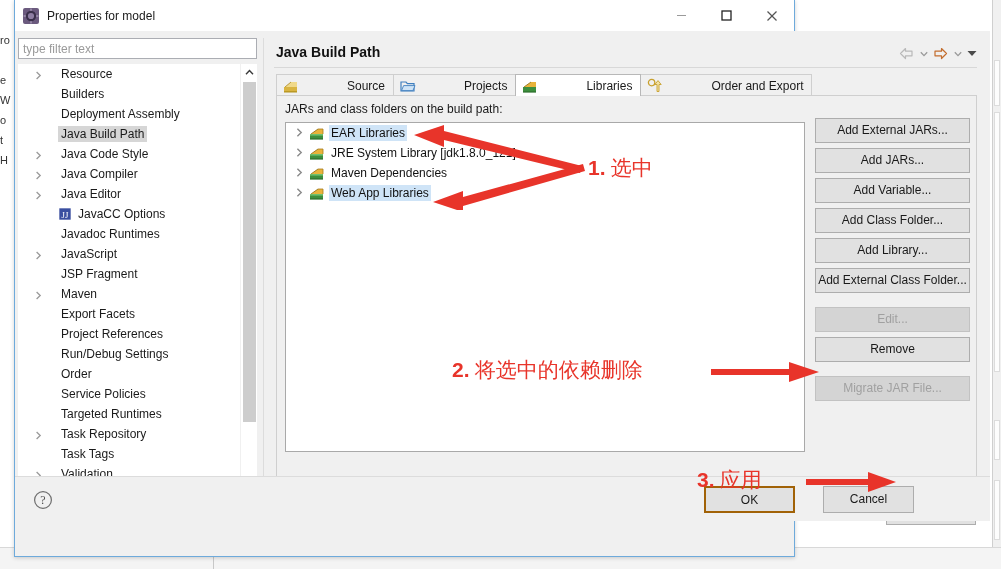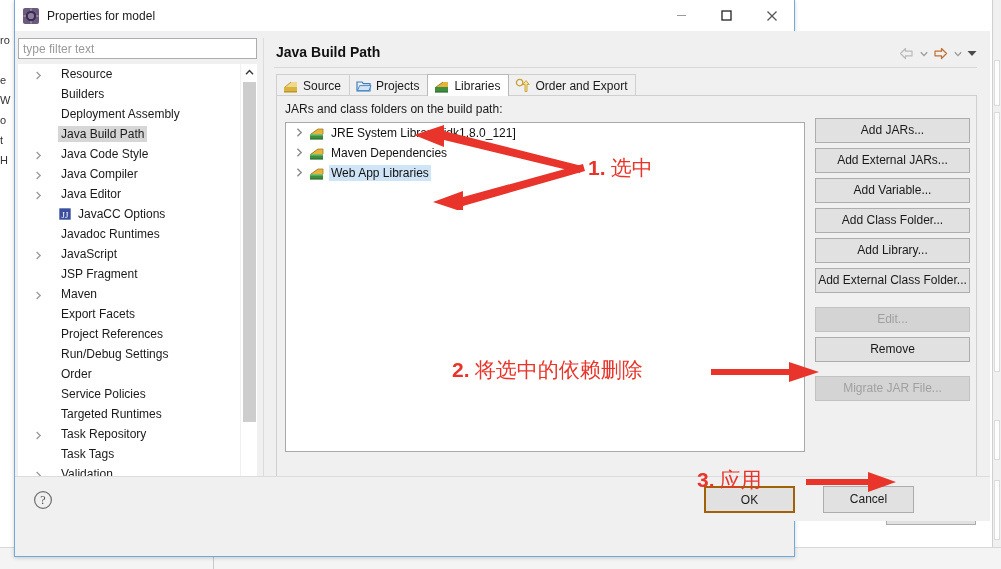--- a/index.html
+++ b/index.html
@@ -185,20 +185,21 @@
   .tab {
     height: 22px;
     display: flex; align-items: center;
     padding: 0 8px 0 6px;
     font-size: 12px; color: #1a1a1a;
     border: 1px solid #cfcfcf;
     border-bottom: none;
     background: #f0f0f0;
     margin-right: -1px;
     white-space: nowrap;
+    gap: 44px;
   }
   .tab.active {
     background: #ffffff;
     border-color: #b8b8b8;
     position: relative; z-index: 2;
   }
   .tab .tab-icon { width: 16px; height: 16px; margin-right: 4px; flex:none; }
   #tab-underline {
     position: absolute; left: 12px; top: 57px;
     width: 701px; height: 1px; background: #cfcfcf;
@@ -585,67 +586,81 @@
               </svg></span>
             <span>Order and Export</span>
           </div>
         </div>
       <div id="tab-underline"></div>
 
       <div id="tab-content">
         <div id="jar-label">JARs and class folders on the build path:</div>
 
         <div id="lib-tree">
-            <div class="lib-row">
+            <div class="lib-row selected">
               <span class="twisty"><svg width="11" height="11" viewBox="0 0 11 11">
                   <polyline points="3.4,1.8 7.2,5.5 3.4,9.2" fill="none" stroke="#8a8a8a" stroke-width="1.4"></polyline>
                 </svg></span>
               <span class="lib-icon"><svg width="16" height="16" viewBox="0 0 16 16">
                   <rect x="1" y="9" width="13" height="5" fill="#3d8f3d"></rect>
                   <rect x="1" y="9" width="13" height="1.6" fill="#6fc16f"></rect>
                   <path d="M2 9 L9 4 L14 4 L14 9 Z" fill="#e8b33a"></path>
                   <path d="M9 4 L14 4 L14 9" fill="none" stroke="#a87c1c" stroke-width="0.8"></path>
                   <path d="M2 9 L9 4" stroke="#8a6b12" stroke-width="0.8" fill="none"></path>
                   <rect x="1" y="13.4" width="13" height="1.2" fill="#2e6f2e"></rect>
                 </svg></span>
-              <span class="lib-label">JRE System Library [jdk1.8.0_121]</span>
+              <span class="lib-label">EAR Libraries</span>
             </div>
             <div class="lib-row">
               <span class="twisty"><svg width="11" height="11" viewBox="0 0 11 11">
                   <polyline points="3.4,1.8 7.2,5.5 3.4,9.2" fill="none" stroke="#8a8a8a" stroke-width="1.4"></polyline>
                 </svg></span>
               <span class="lib-icon"><svg width="16" height="16" viewBox="0 0 16 16">
                   <rect x="1" y="9" width="13" height="5" fill="#3d8f3d"></rect>
                   <rect x="1" y="9" width="13" height="1.6" fill="#6fc16f"></rect>
                   <path d="M2 9 L9 4 L14 4 L14 9 Z" fill="#e8b33a"></path>
                   <path d="M9 4 L14 4 L14 9" fill="none" stroke="#a87c1c" stroke-width="0.8"></path>
                   <path d="M2 9 L9 4" stroke="#8a6b12" stroke-width="0.8" fill="none"></path>
                   <rect x="1" y="13.4" width="13" height="1.2" fill="#2e6f2e"></rect>
                 </svg></span>
-              <span class="lib-label">Maven Dependencies</span>
-            </div>
-            <div class="lib-row selected">
+              <span class="lib-label">JRE System Library [jdk1.8.0_121]</span>
+            </div>
+            <div class="lib-row">
               <span class="twisty"><svg width="11" height="11" viewBox="0 0 11 11">
                   <polyline points="3.4,1.8 7.2,5.5 3.4,9.2" fill="none" stroke="#8a8a8a" stroke-width="1.4"></polyline>
                 </svg></span>
               <span class="lib-icon"><svg width="16" height="16" viewBox="0 0 16 16">
                   <rect x="1" y="9" width="13" height="5" fill="#3d8f3d"></rect>
                   <rect x="1" y="9" width="13" height="1.6" fill="#6fc16f"></rect>
                   <path d="M2 9 L9 4 L14 4 L14 9 Z" fill="#e8b33a"></path>
                   <path d="M9 4 L14 4 L14 9" fill="none" stroke="#a87c1c" stroke-width="0.8"></path>
                   <path d="M2 9 L9 4" stroke="#8a6b12" stroke-width="0.8" fill="none"></path>
                   <rect x="1" y="13.4" width="13" height="1.2" fill="#2e6f2e"></rect>
                 </svg></span>
+              <span class="lib-label">Maven Dependencies</span>
+            </div>
+            <div class="lib-row selected">
+              <span class="twisty"><svg width="11" height="11" viewBox="0 0 11 11">
+                  <polyline points="3.4,1.8 7.2,5.5 3.4,9.2" fill="none" stroke="#8a8a8a" stroke-width="1.4"></polyline>
+                </svg></span>
+              <span class="lib-icon"><svg width="16" height="16" viewBox="0 0 16 16">
+                  <rect x="1" y="9" width="13" height="5" fill="#3d8f3d"></rect>
+                  <rect x="1" y="9" width="13" height="1.6" fill="#6fc16f"></rect>
+                  <path d="M2 9 L9 4 L14 4 L14 9 Z" fill="#e8b33a"></path>
+                  <path d="M9 4 L14 4 L14 9" fill="none" stroke="#a87c1c" stroke-width="0.8"></path>
+                  <path d="M2 9 L9 4" stroke="#8a6b12" stroke-width="0.8" fill="none"></path>
+                  <rect x="1" y="13.4" width="13" height="1.2" fill="#2e6f2e"></rect>
+                </svg></span>
               <span class="lib-label">Web App Libraries</span>
             </div>
           </div>
 
         <div id="btn-column">
+            <div class="side-btn">Add External JARs...</div>
             <div class="side-btn">Add JARs...</div>
-            <div class="side-btn">Add External JARs...</div>
             <div class="side-btn">Add Variable...</div>
             <div class="side-btn">Add Class Folder...</div>
             <div class="side-btn">Add Library...</div>
             <div class="side-btn">Add External Class Folder...</div>
             <div class="side-btn disabled gap-top">Edit...</div>
             <div class="side-btn">Remove</div>
             <div class="side-btn disabled gap-top">Migrate JAR File...</div>
           </div>
       </div>
 

